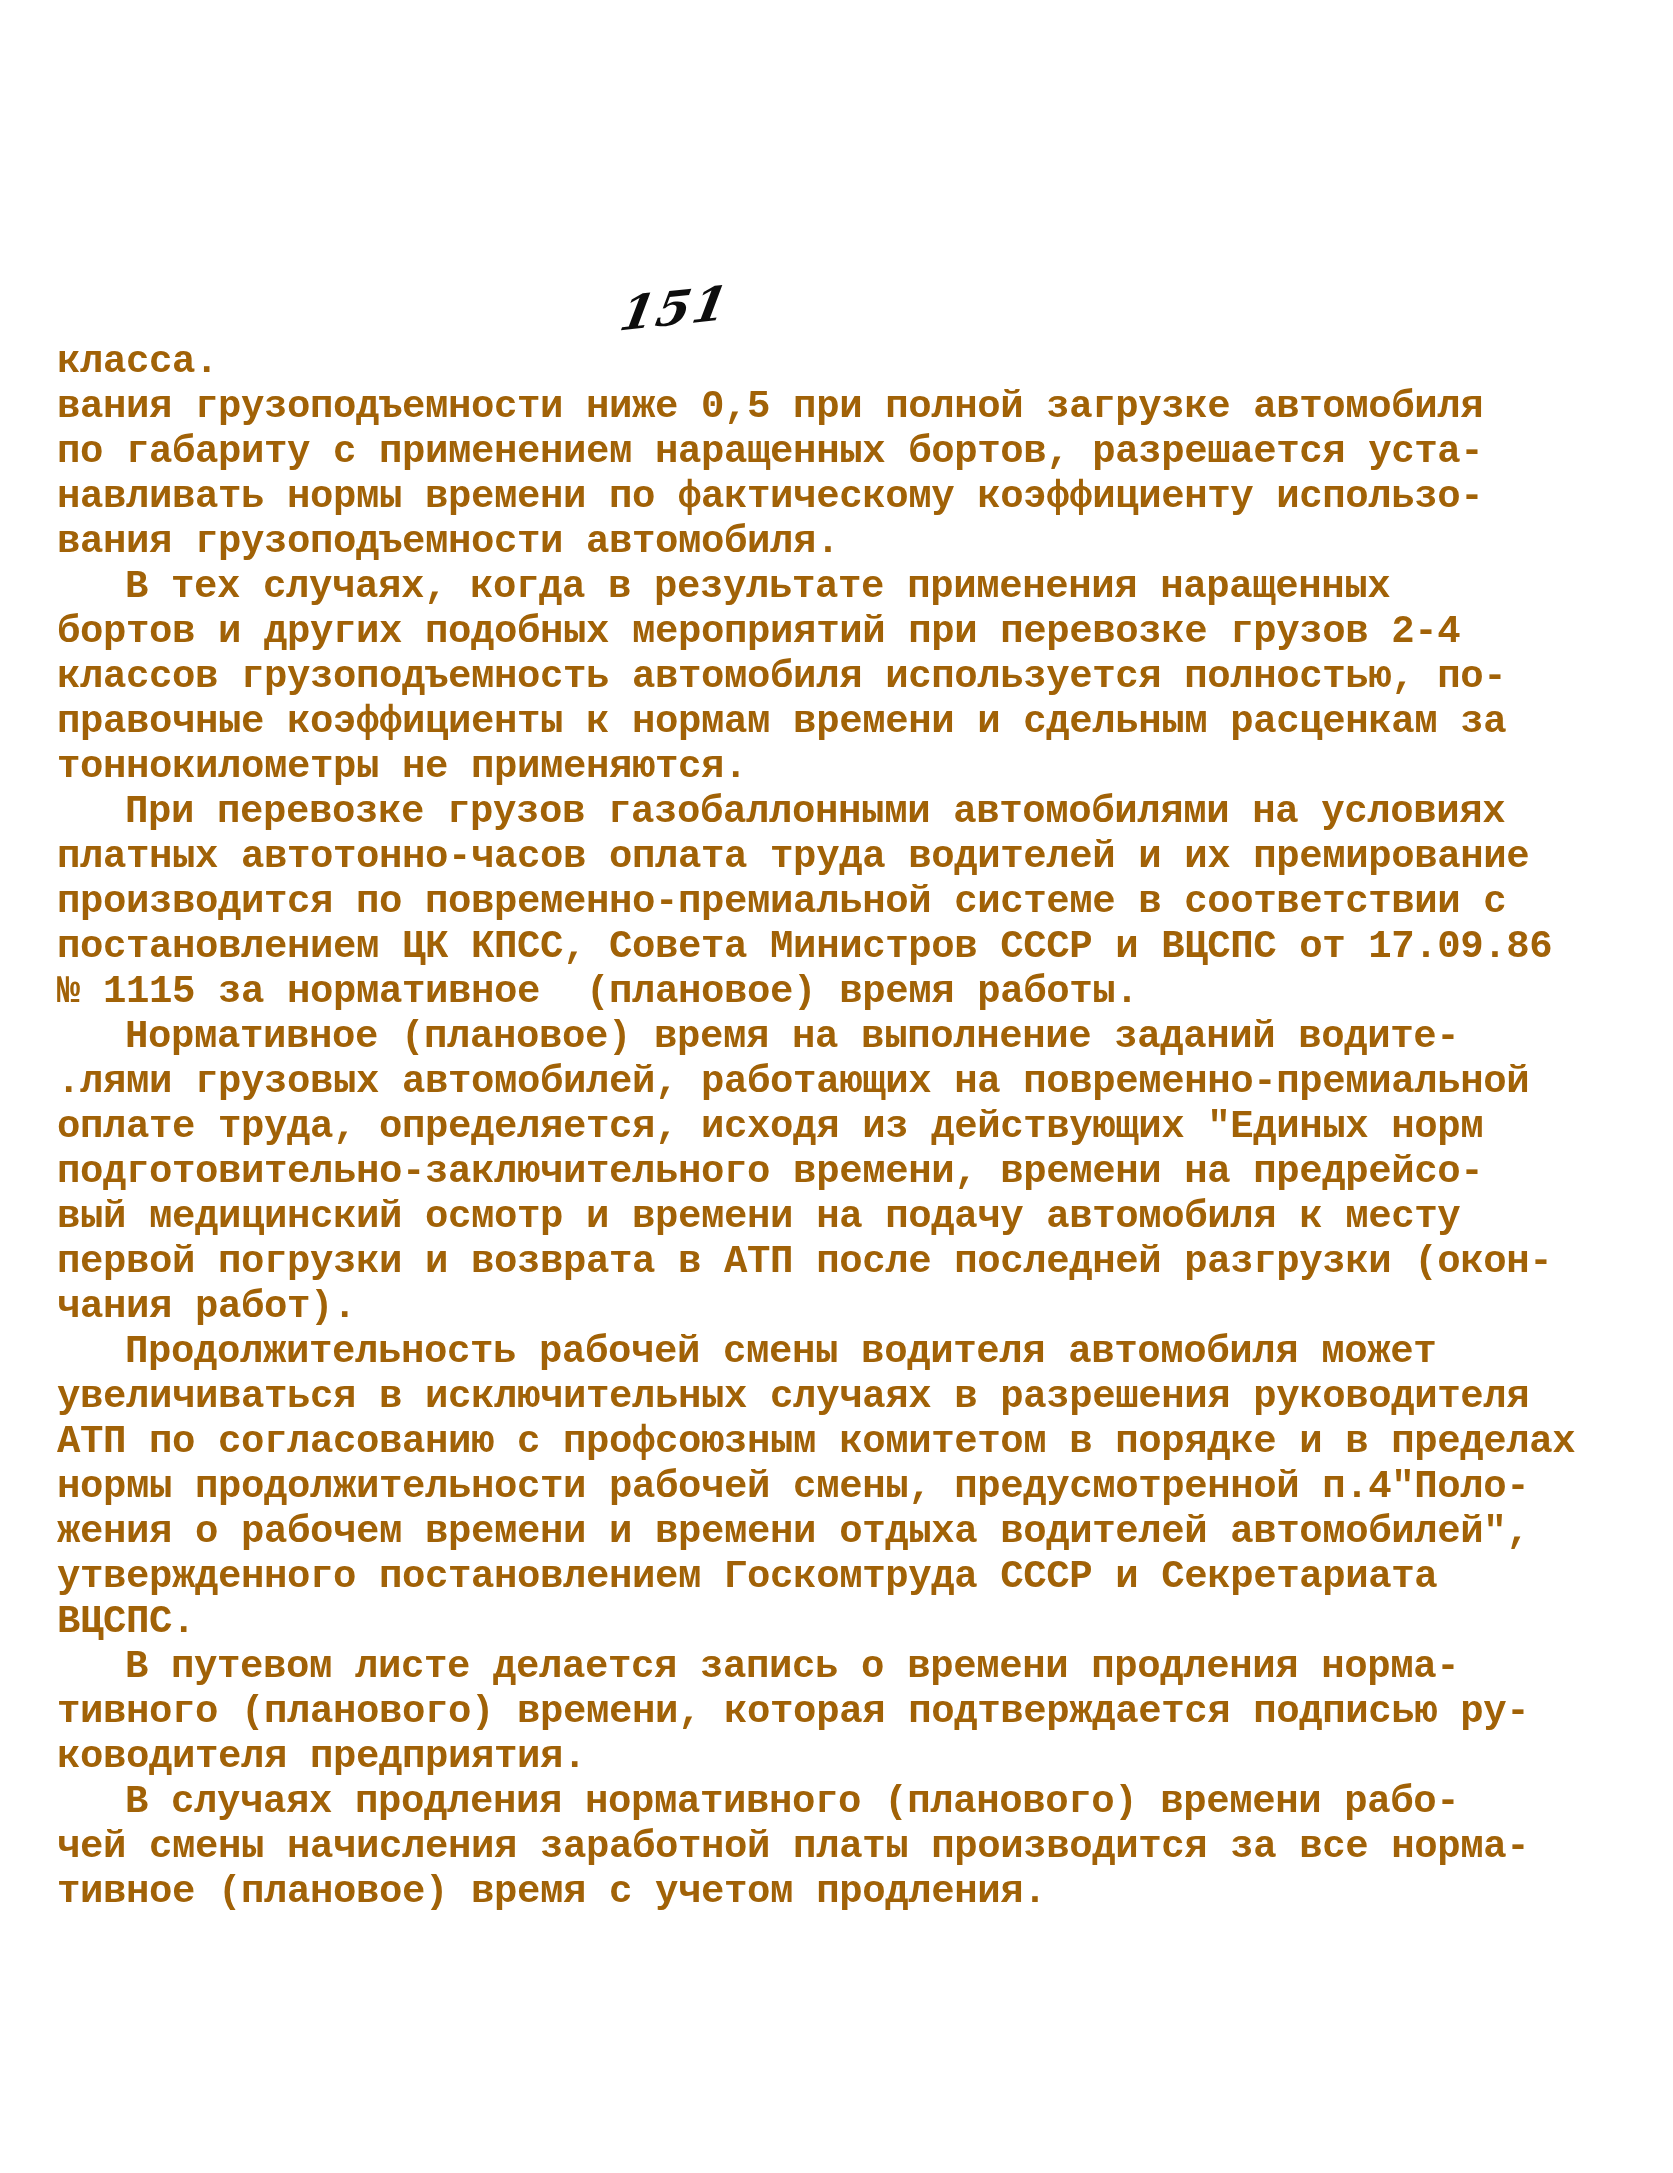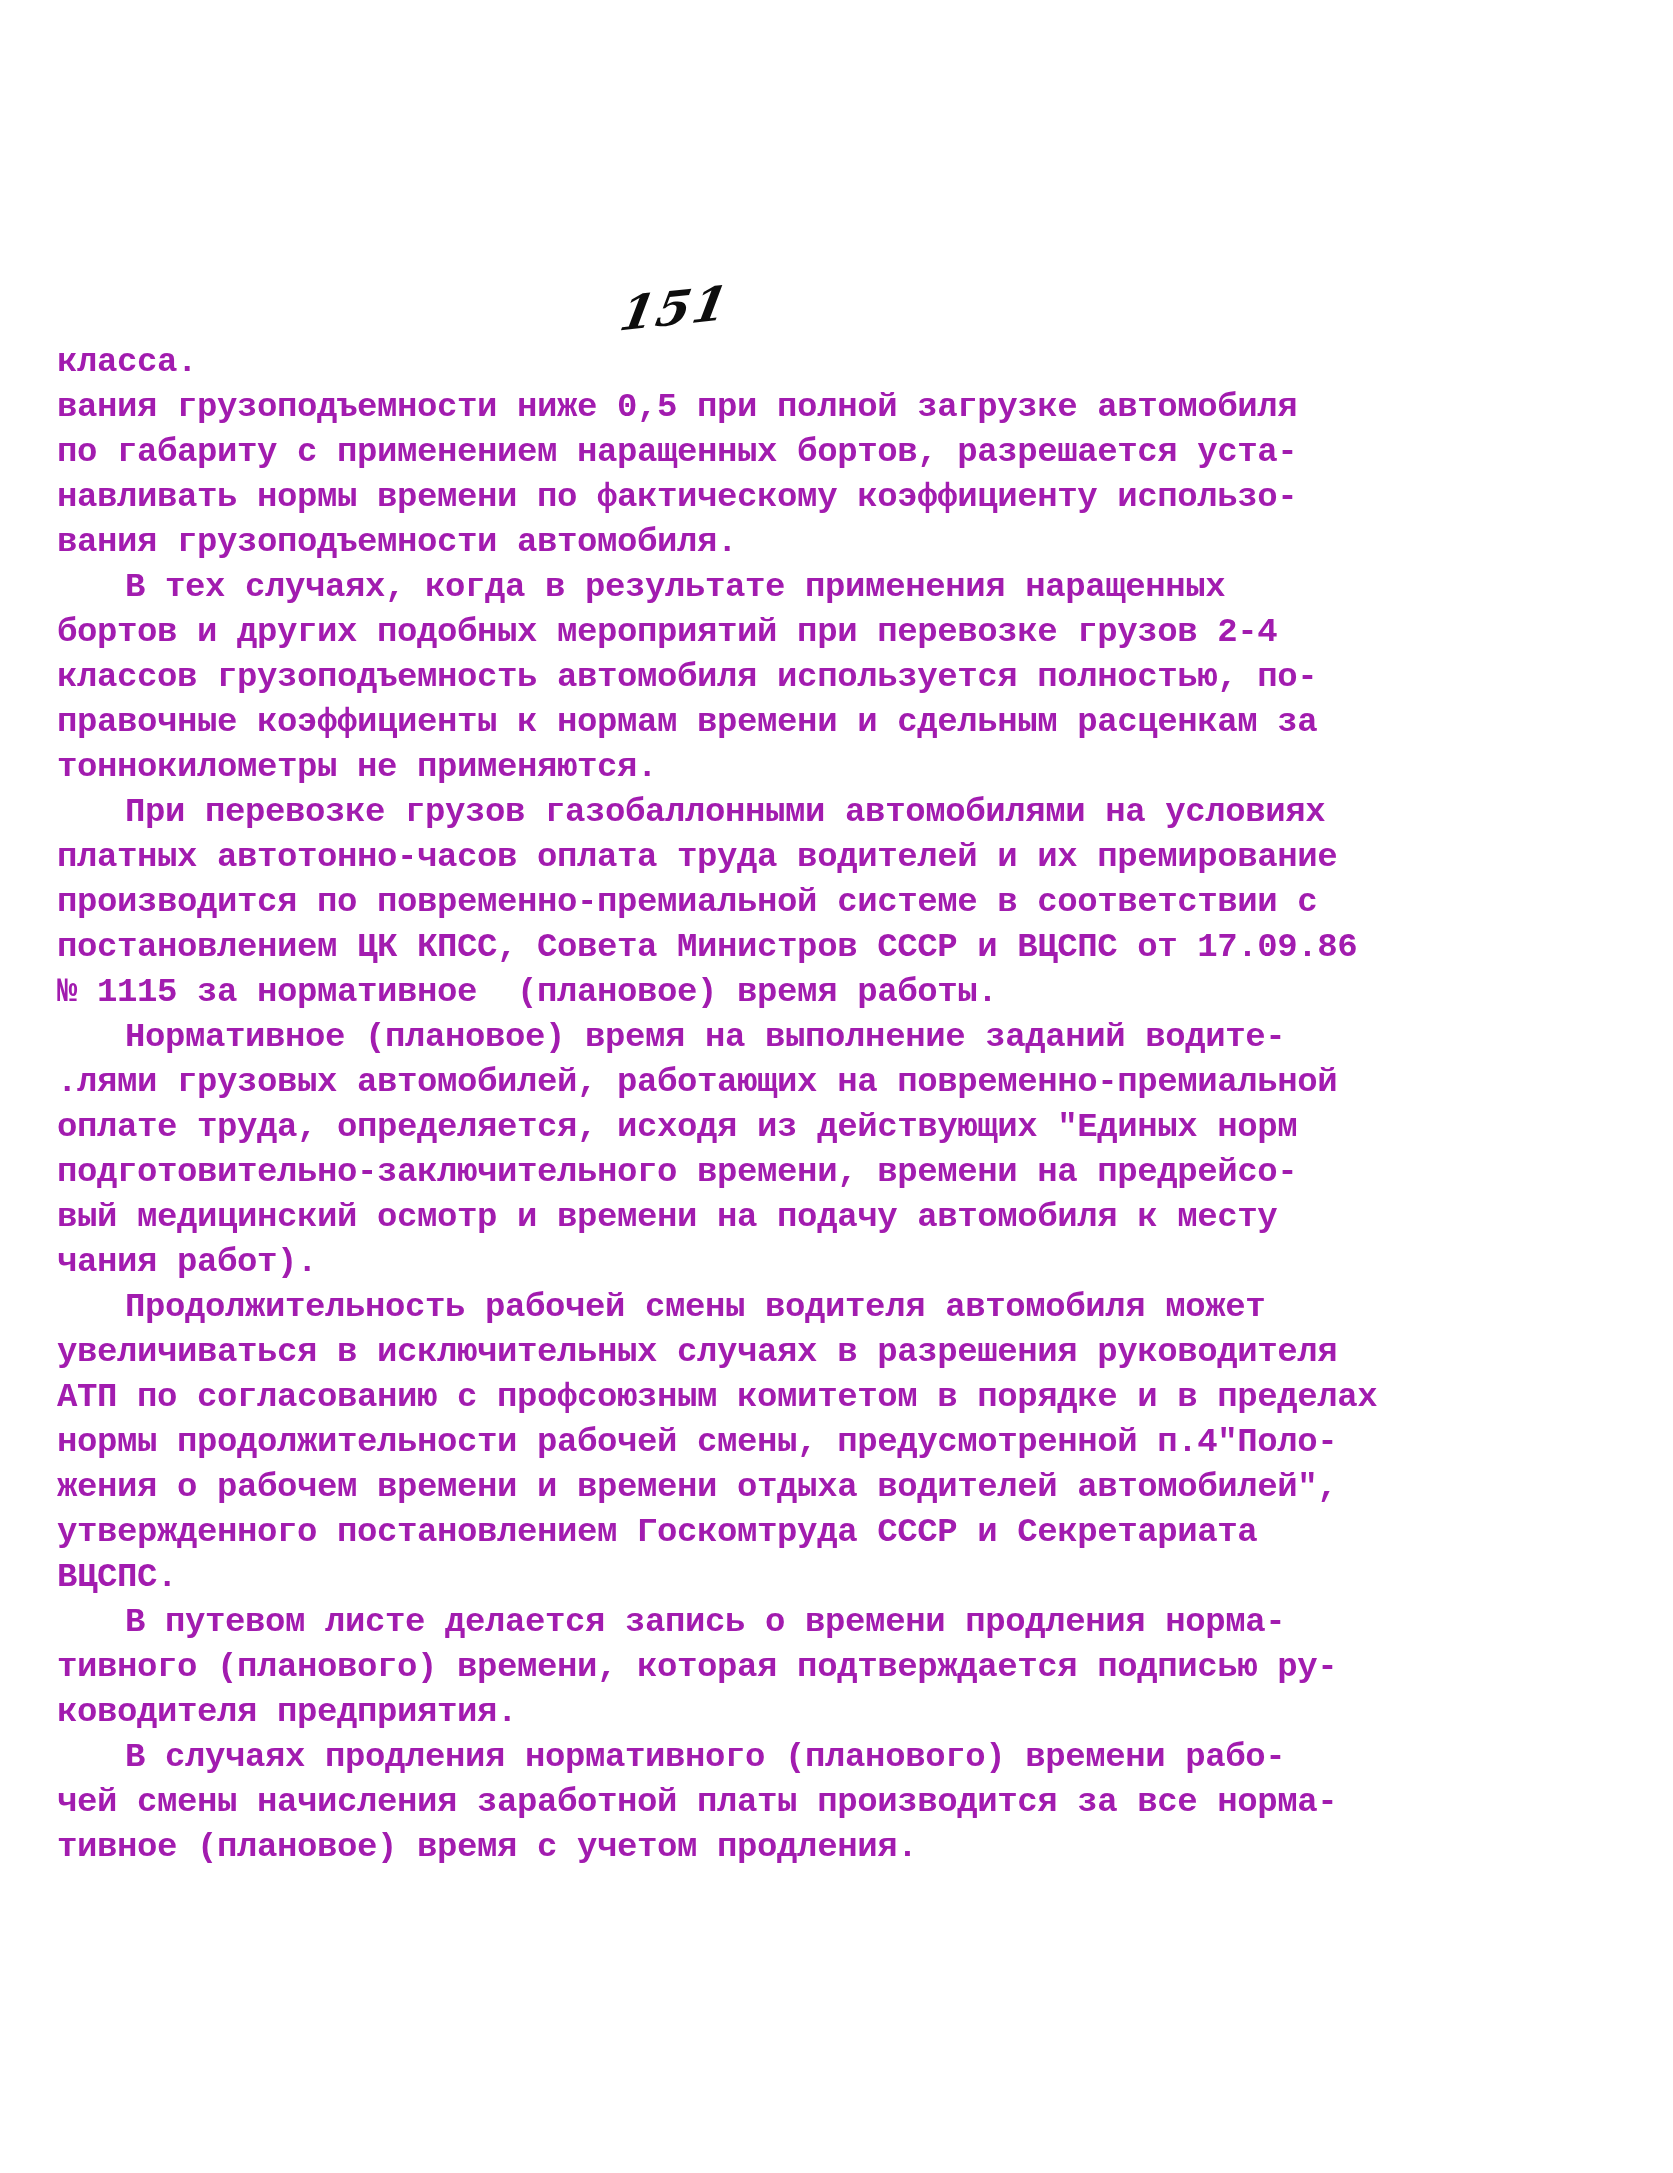--- a/index.html
+++ b/index.html
@@ -28,23 +28,23 @@
   }
   .content {
     position: absolute;
     left: 57px;
     top: 340px;
     width: 1568px;
   }
   .line {
     font-family: "Liberation Mono", "DejaVu Sans Mono", monospace;
     font-weight: 700;
-    font-size: 34px;
+    font-size: 39px;
     line-height: 45px;
-    color: #a21caf;
+    color: #a16207;
     white-space: pre;
     letter-spacing: -0.4px;
   }
   .ind {
     padding-left: 68px;
   }
 </style>
 </head>
 <body>
 
@@ -64,20 +64,21 @@
     <div class="line ind">При перевозке грузов газобаллонными автомобилями на условиях</div>
     <div class="line">платных автотонно-часов оплата труда водителей и их премирование</div>
     <div class="line">производится по повременно-премиальной системе в соответствии с</div>
     <div class="line">постановлением ЦК КПСС, Совета Министров СССР и ВЦСПС от 17.09.86</div>
     <div class="line">№ 1115 за нормативное  (плановое) время работы.</div>
     <div class="line ind">Нормативное (плановое) время на выполнение заданий водите-</div>
     <div class="line">.лями грузовых автомобилей, работающих на повременно-премиальной</div>
     <div class="line">оплате труда, определяется, исходя из действующих "Единых норм</div>
     <div class="line">подготовительно-заключительного времени, времени на предрейсо-</div>
     <div class="line">вый медицинский осмотр и времени на подачу автомобиля к месту</div>
+    <div class="line">первой погрузки и возврата в АТП после последней разгрузки (окон-</div>
     <div class="line">чания работ).</div>
     <div class="line ind">Продолжительность рабочей смены водителя автомобиля может</div>
     <div class="line">увеличиваться в исключительных случаях в разрешения руководителя</div>
     <div class="line">АТП по согласованию с профсоюзным комитетом в порядке и в пределах</div>
     <div class="line">нормы продолжительности рабочей смены, предусмотренной п.4"Поло-</div>
     <div class="line">жения о рабочем времени и времени отдыха водителей автомобилей",</div>
     <div class="line">утвержденного постановлением Госкомтруда СССР и Секретариата</div>
     <div class="line">ВЦСПС.</div>
     <div class="line ind">В путевом листе делается запись о времени продления норма-</div>
     <div class="line">тивного (планового) времени, которая подтверждается подписью ру-</div>

